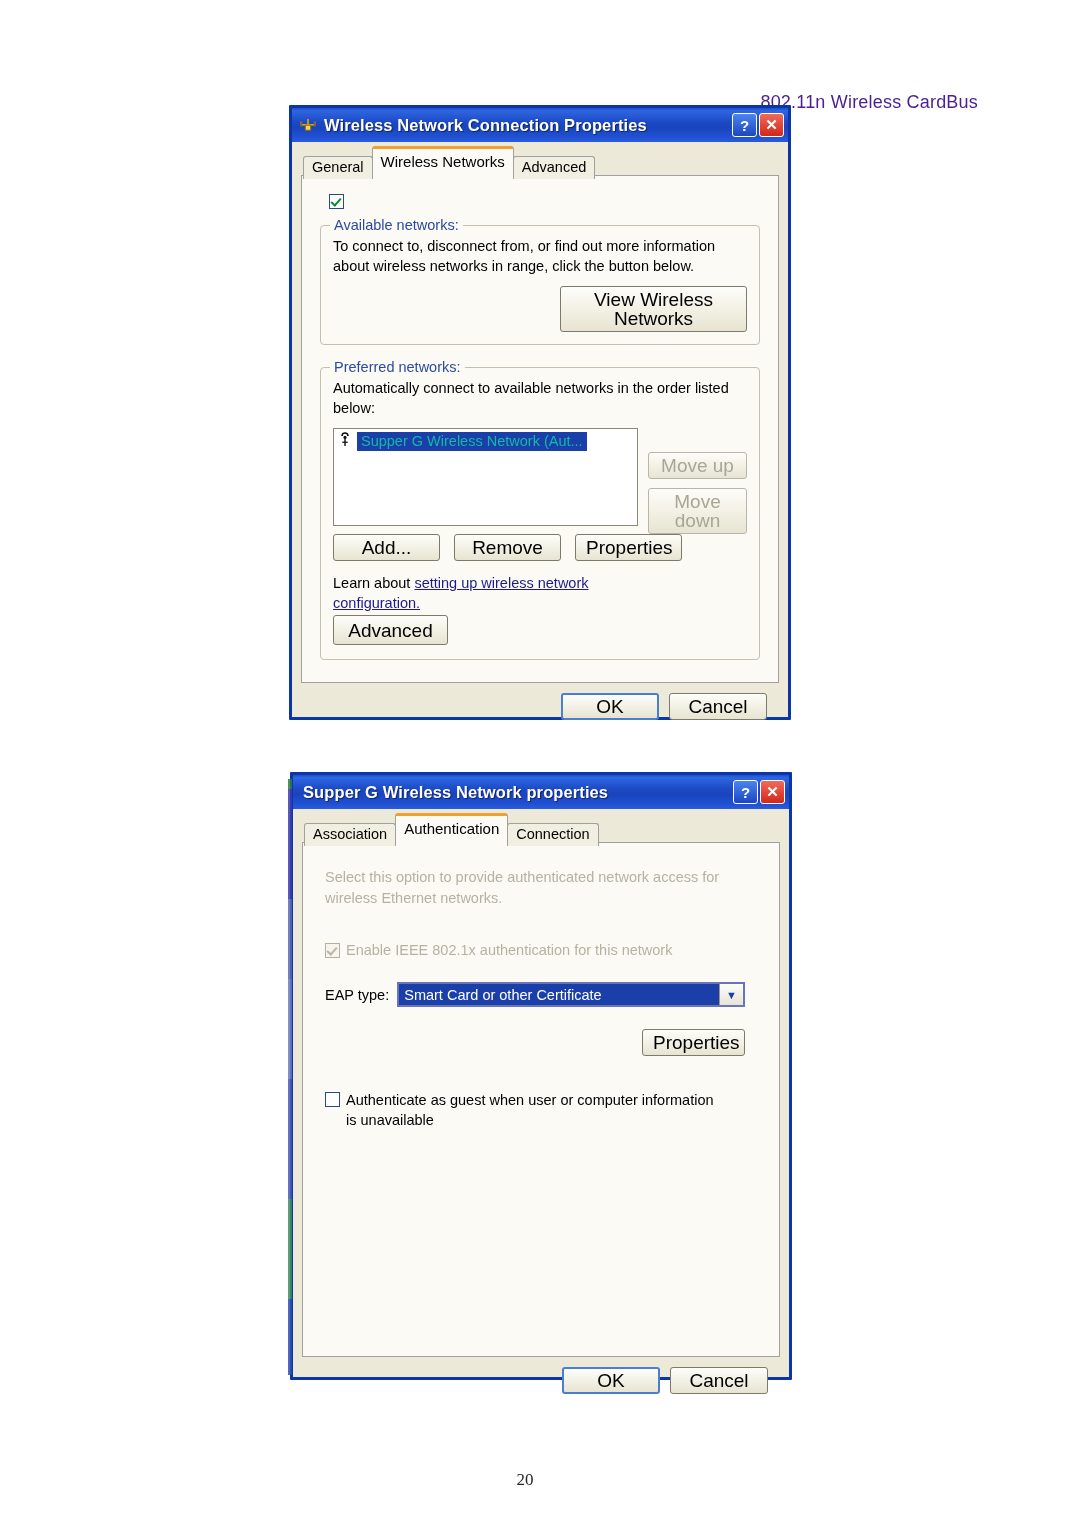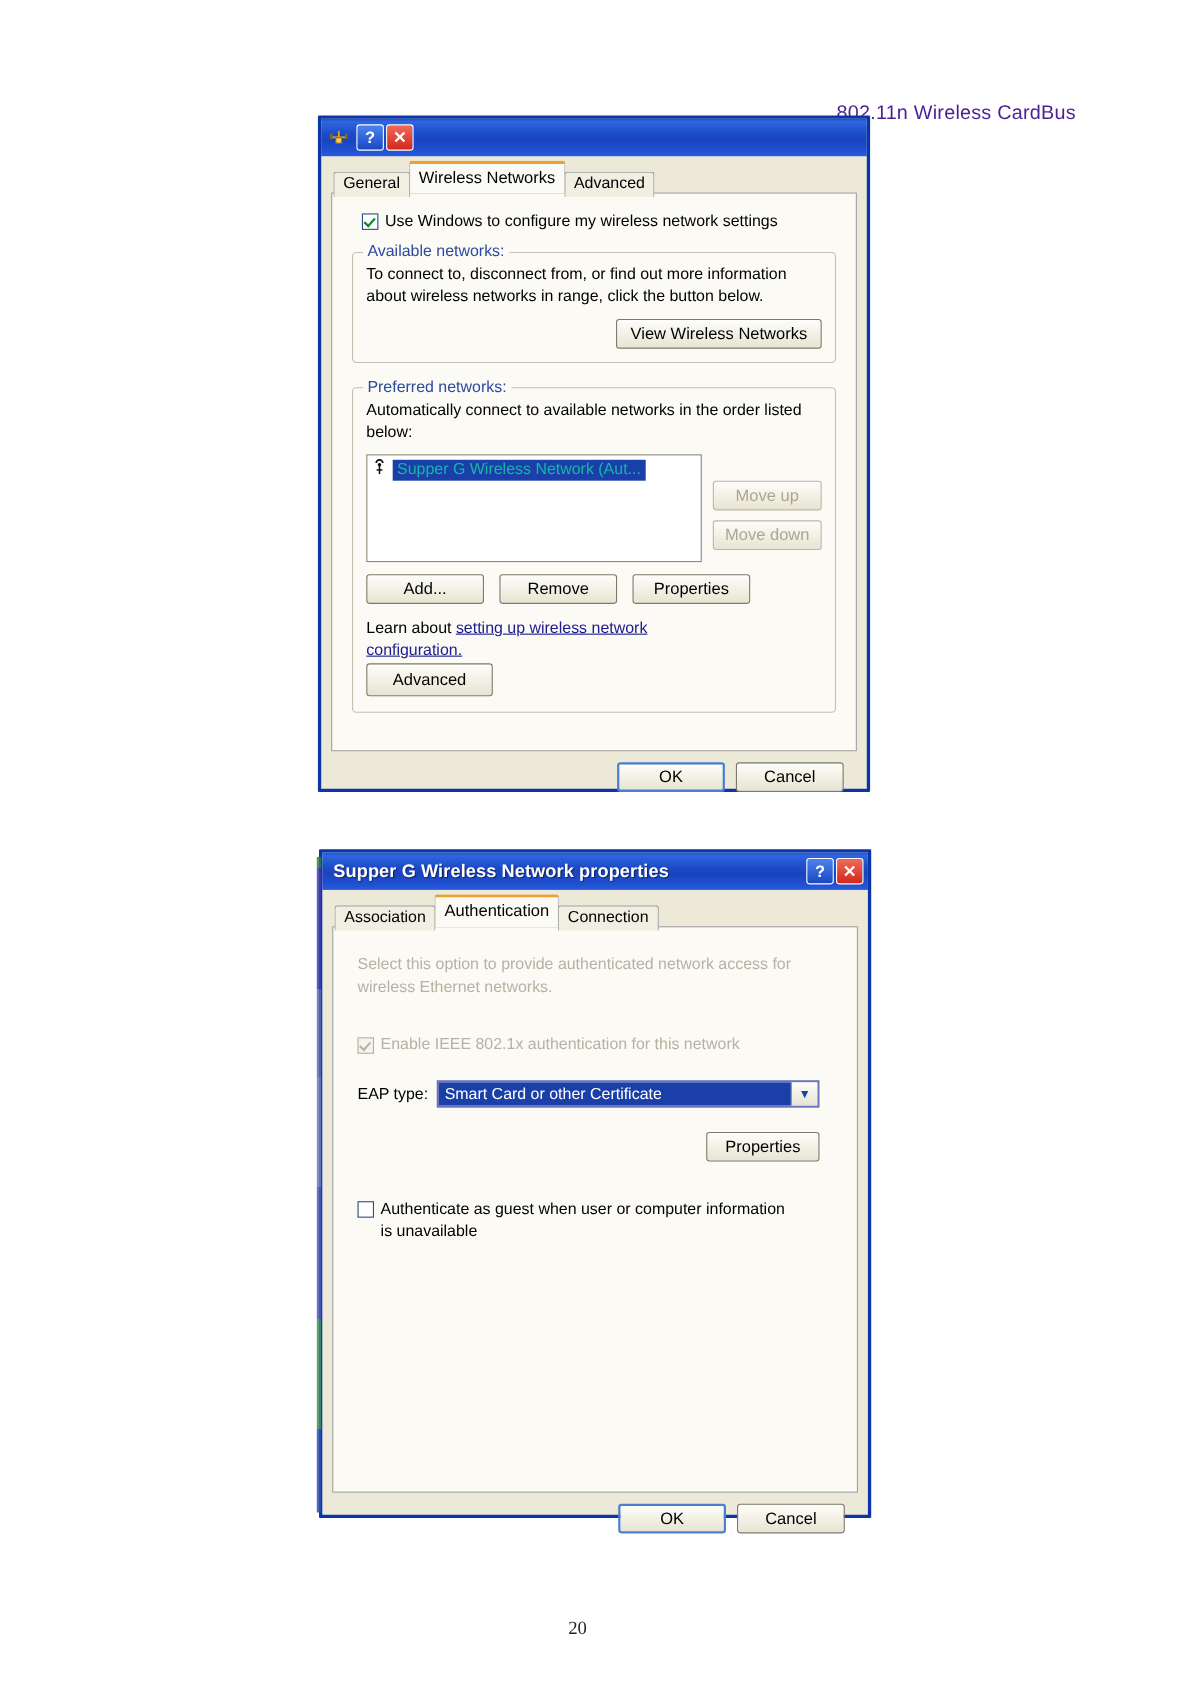--- a/index.html
+++ b/index.html
@@ -191,21 +191,21 @@
     font-size: 14.5px;
   }
   .gb-text { font-size: 14.5px; line-height: 20px; color: #000; }
 
   
   .btn {
     background: linear-gradient(to bottom,#fdfdfa 0%,#f3f1e5 50%,#e7e4d3 100%);
     border: 1px solid #7d7a6a;
     border-radius: 3px;
     font-family: "Liberation Sans", sans-serif;
-    font-size: 15px;
+    font-size: 19px;
     color: #000;
     padding: 3px 10px;
     line-height: 19px;
     text-align: center;
     box-sizing: border-box;
     cursor: default;
   }
   .btn.disabled { color: #a9a695; border-color: #b9b6a6; }
   .btn.default { border: 2px solid #4a7fd0; padding: 2px 9px; }
 
@@ -283,39 +283,39 @@
   <div class="titlebar">
     <span class="titlebar-icon">
       <svg width="20" height="20" viewBox="0 0 20 20">
         <rect x="3" y="9" width="14" height="1.6" fill="#e8a400"></rect>
         <rect x="9.2" y="4" width="1.6" height="6" fill="#e8a400"></rect>
         <rect x="2" y="6.5" width="2.4" height="5" fill="#7a6a3a"></rect>
         <rect x="15.6" y="6.5" width="2.4" height="5" fill="#7a6a3a"></rect>
         <rect x="7.3" y="10.2" width="5.4" height="5" fill="#ffd34d" stroke="#8a6a12"></rect>
       </svg>
     </span>
+    <span class="title-text">Wireless Network Connection Properties</span>
     <span class="title-btns">
       <span class="tb-btn tb-help">?</span>
       <span class="tb-btn tb-close">✕</span>
     </span>
   </div>
 
   <div class="dlg-body">
 
     <div class="tabstrip">
       <div class="tab">General</div>
       <div class="tab active">Wireless Networks</div>
       <div class="tab">Advanced</div>
     </div>
 
     <div class="tabpage" style="height:484px;">
 
       <div class="cbrow" style="margin:6px 0 0 13px;">
         <span class="cb checked"></span>
-        <span class="cbtext">Use Windows to configure my wireless network settings</span>
       </div>
 
       <div class="groupbox" style="margin:18px 4px 0 4px;">
         <span class="gb-title">Available networks:</span>
         <div class="gb-text" style="margin-top:2px;">To connect to, disconnect from, or find out more information about wireless networks in range, click the button below.</div>
         <div style="display:flex; justify-content:flex-end; margin-top:10px;">
           <button class="btn" style="width:187px;">View Wireless Networks</button>
         </div>
       </div>
 
@@ -336,21 +336,21 @@
               </span>
               <span class="sel">Supper G Wireless Network (Aut...</span>
             </div>
           </div>
           <div style="display:flex; flex-direction:column; gap:9px; justify-content:flex-start; padding-top:24px;">
             <button class="btn disabled" style="width:99px;">Move up</button>
             <button class="btn disabled" style="width:99px;">Move down</button>
           </div>
         </div>
 
-        <div style="display:flex; gap:14px; margin-top:11px;">
+        <div style="display:flex; gap:14px; ">
           <button class="btn" style="width:107px;">Add...</button>
           <button class="btn" style="width:107px;">Remove</button>
           <button class="btn" style="width:107px;">Properties</button>
         </div>
 
         <div style="display:flex; align-items:flex-start; justify-content:space-between; margin-top:12px;flex-direction:column;">
           <div class="gb-text" style="max-width:300px; line-height:20px;">
             <span>Learn about </span><a class="link" href="#">setting up wireless network</a>
             <a class="link" href="#">configuration.</a>
           </div>

